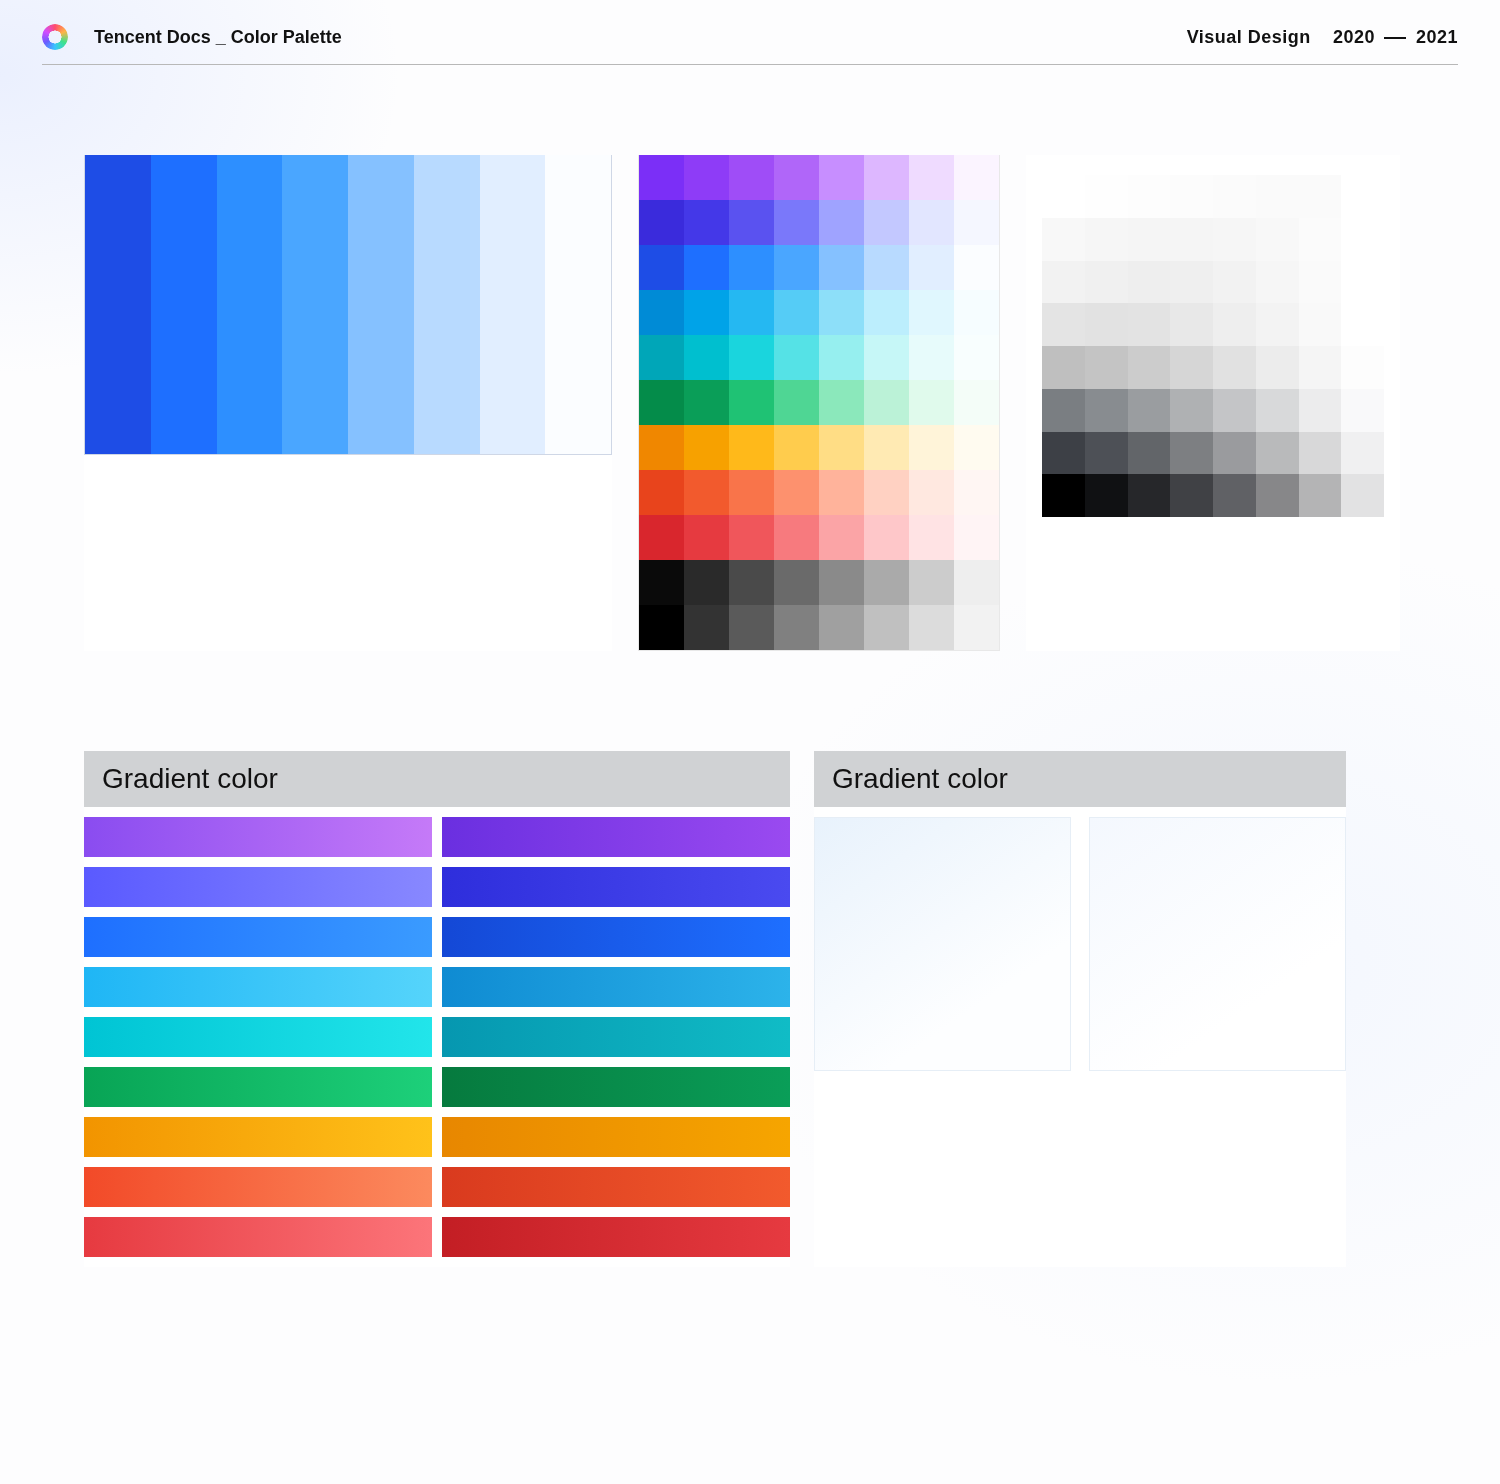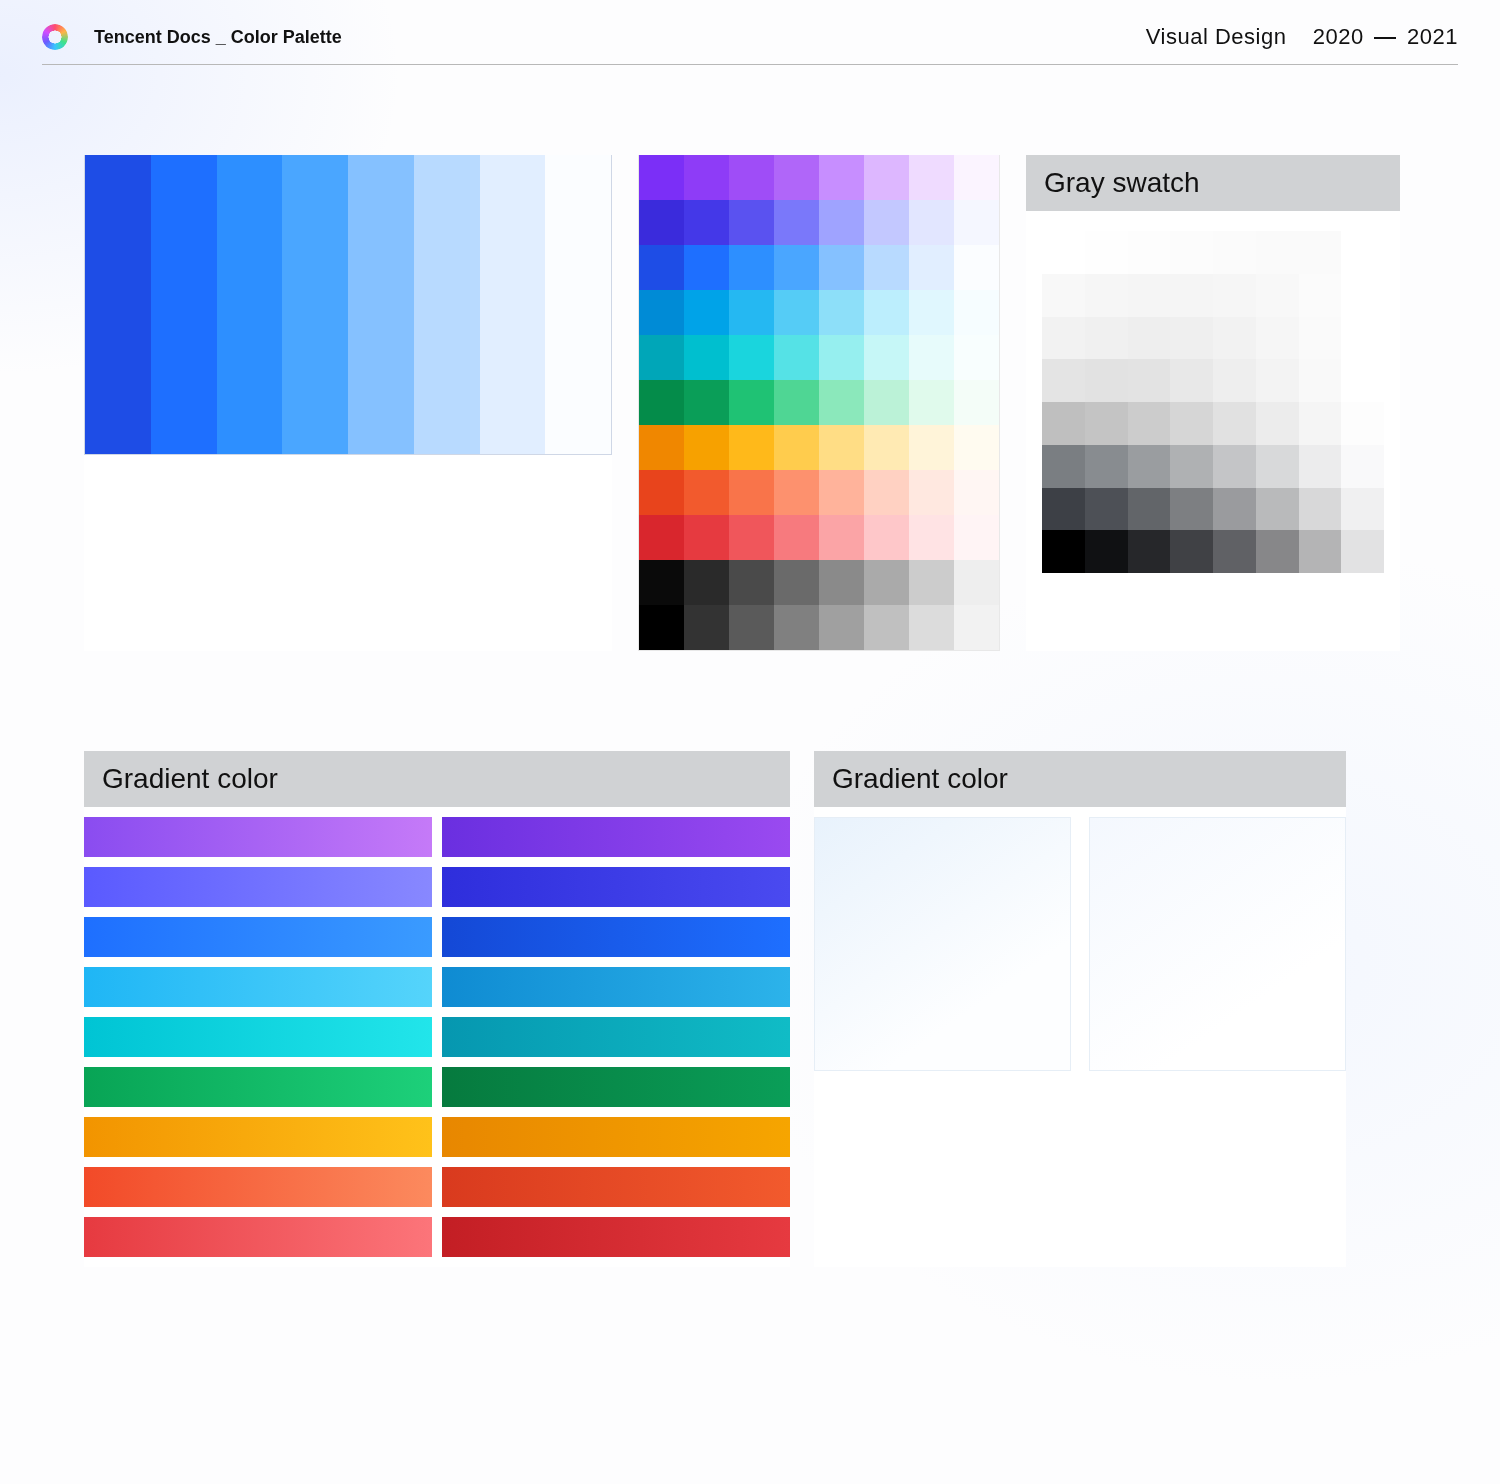--- a/index.html
+++ b/index.html
@@ -22,21 +22,21 @@
   }
   .topbar-left { display: flex; align-items: center; gap: 26px; }
   .logo {
     width: 26px; height: 26px; border-radius: 50%;
     background: conic-gradient(#ff4d6d, #ffb347, #3de28a, #38c6ff, #6a5cff, #d24dff, #ff4d6d);
     -webkit-mask: radial-gradient(circle, transparent 35%, #000 36%);
     mask: radial-gradient(circle, transparent 35%, #000 36%);
     filter: blur(0.3px);
   }
   .topbar-title { font-size: 18px; font-weight: 600; color: #111; }
-  .topbar-right { font-size: 22px; font-weight: 400; color: #111; letter-spacing: 0.5px; }
+  .topbar-right { font-size: 18px; font-weight: 700; color: #111; letter-spacing: 0.5px; }
   .topbar-right .sep { display:inline-block; width:22px; border-bottom:2px solid #111; vertical-align: middle; margin: 0 4px; }
 
   .content { padding: 0 42px; }
 
   .row1 { display: flex; gap: 26px; margin-bottom: 100px; }
   .card { background: #fff; }
   .card-head {
     background: #d0d2d4;
     padding: 12px 18px;
     font-size: 28px;
@@ -201,21 +201,20 @@
             <div style="background: rgb(90, 90, 90);"></div>
             <div style="background: rgb(128, 128, 128);"></div>
             <div style="background: rgb(160, 160, 160);"></div>
             <div style="background: rgb(192, 192, 192);"></div>
             <div style="background: rgb(220, 220, 220);"></div>
             <div style="background: rgb(242, 242, 242);"></div>
           </div>
       </div>
 
       <div class="card c-gray">
-        <div class="card-head">Gray swatch</div>
         <div class="gray-body">
           <div class="gray-grid" id="gray-grid">
               <div style="background: rgb(255, 255, 255);"></div>
               <div style="background: rgb(254, 254, 254);"></div>
               <div style="background: rgb(253, 253, 253);"></div>
               <div style="background: rgb(252, 252, 252);"></div>
               <div style="background: rgb(251, 251, 251);"></div>
               <div style="background: rgb(250, 250, 250);"></div>
               <div style="background: rgb(250, 250, 250);"></div>
               <div style="background: rgb(255, 255, 255);"></div>

